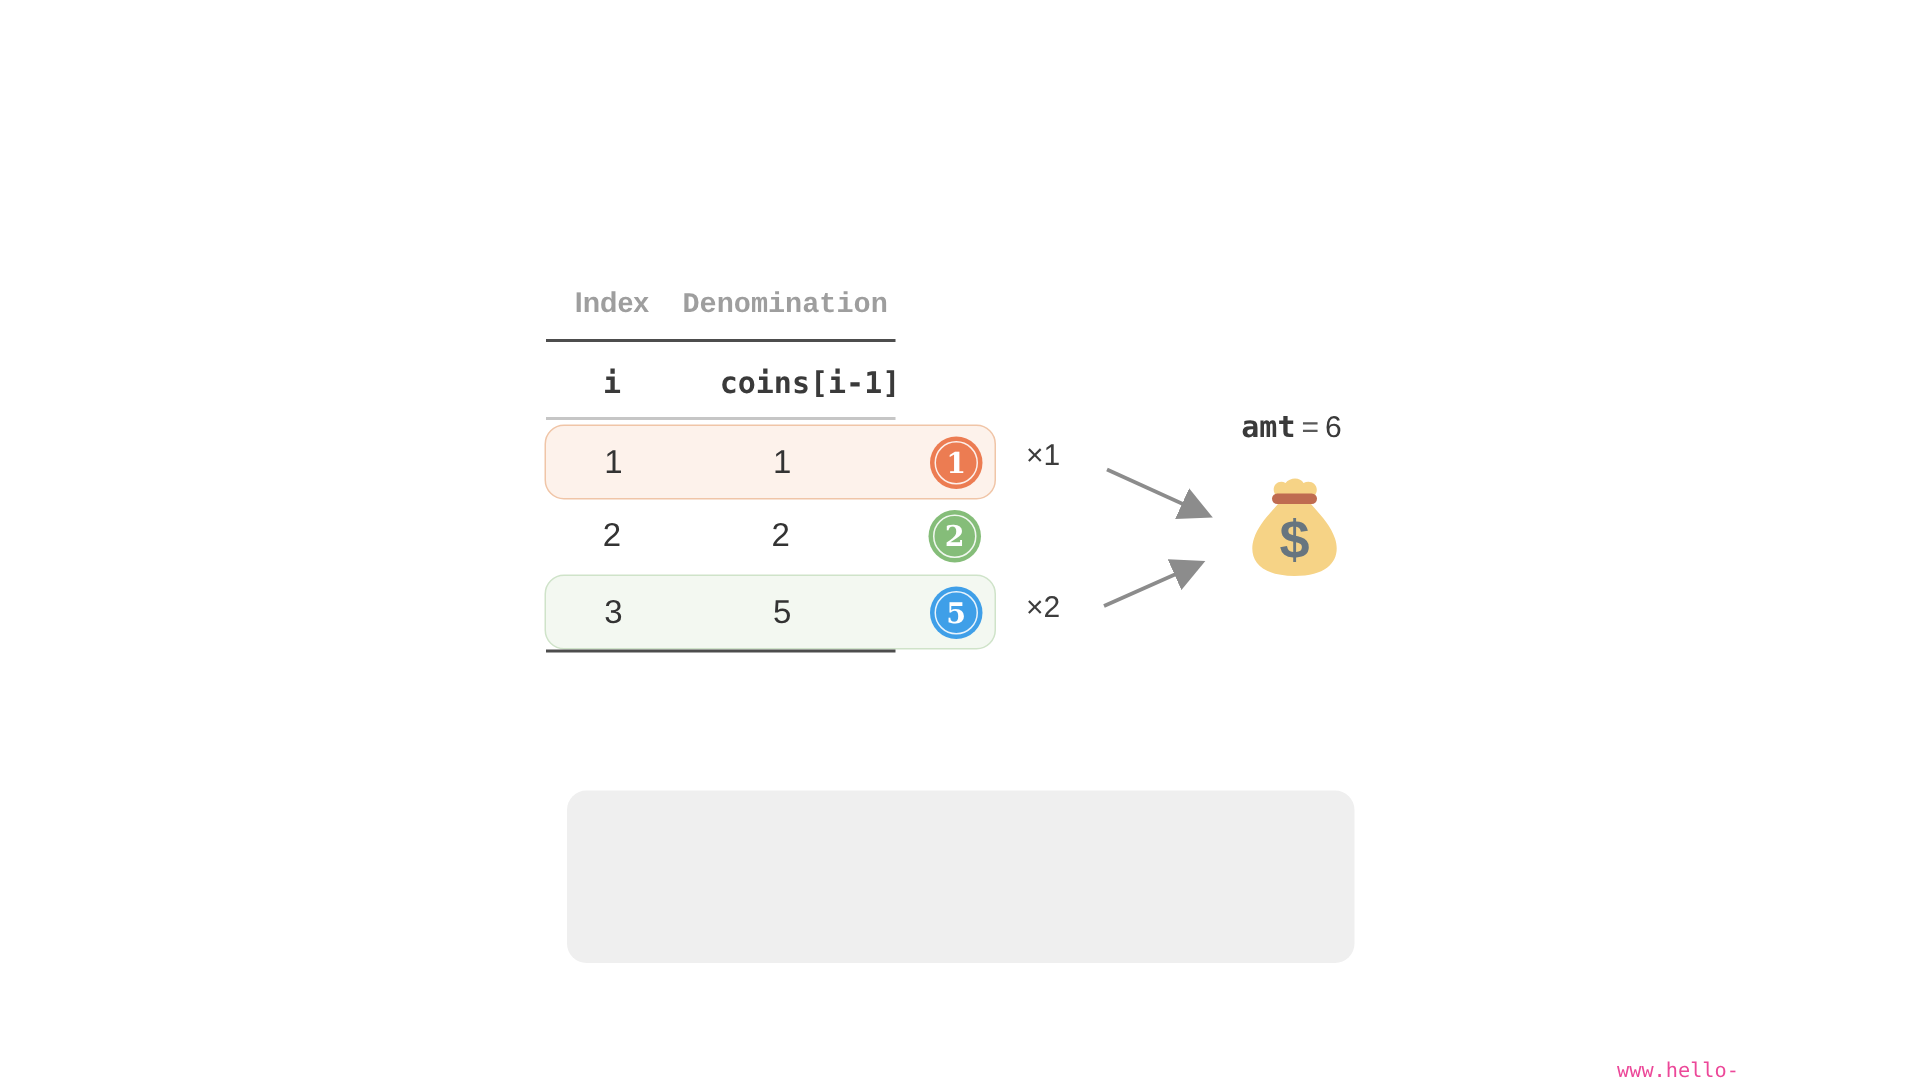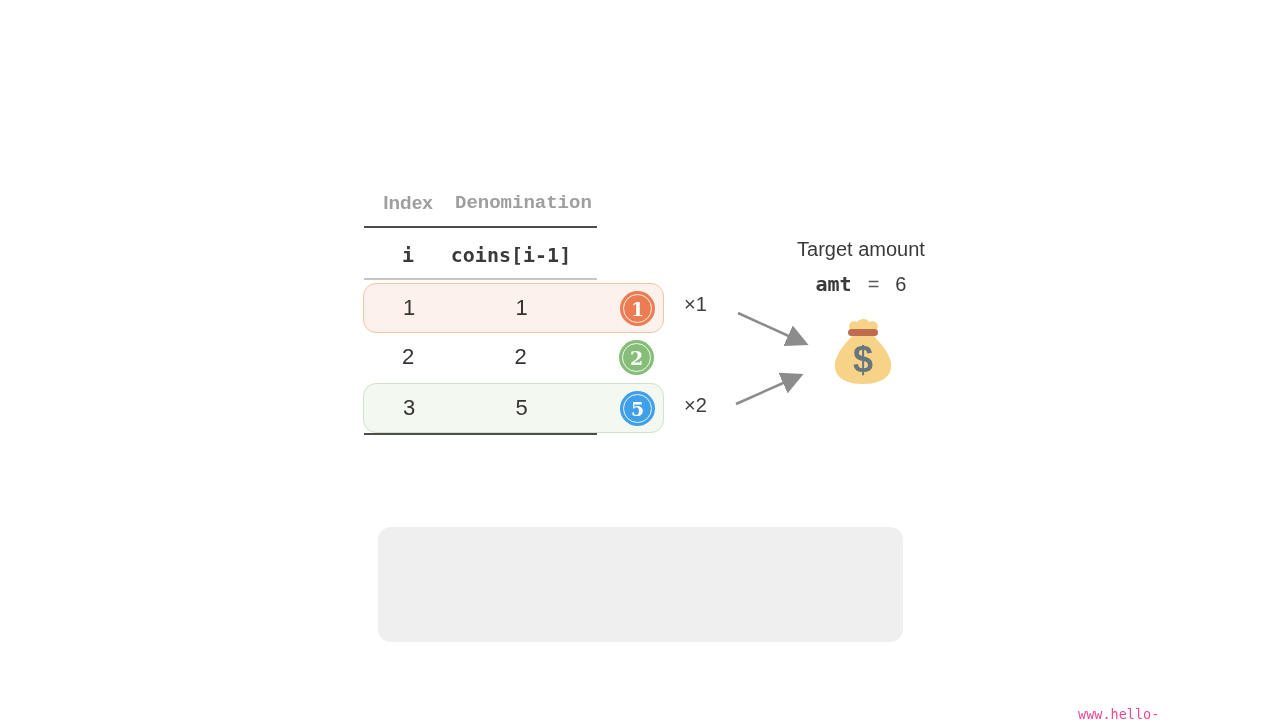--- a/index.html
+++ b/index.html
@@ -32,21 +32,21 @@
   .coin::after { content:""; position:absolute; inset:3px;
     border:1.5px solid rgba(255,255,255,0.88); border-radius:50%; }
   .row-coin { position:absolute; left:256px; top:7px; }
 
   .multiplier { left:684px; font-size:20px; color:#3d3d3d; }
 
   
   .target-title { left:761px; top:208px; width:200px; text-align:center;
     font-size:20px; color:#3a3a3a; }
   .target-expr { left:761px; top:242px; width:200px; display:flex;
-    justify-content:center; align-items:baseline; gap:16px; font-size:20px;text-align:center; }
+    justify-content:center; align-items:baseline; gap:4px; font-size:20px;text-align:center; }
   .target-var { font-family:"DejaVu Sans Mono", monospace; font-weight:bold; color:#3a3a3a; }
   .target-eq { color:#5a5a5a; }
   .target-val { color:#3a3a3a; }
 
   
   .arrows { left:0; top:0; pointer-events:none; }
 
   
   .result-box { left:378px; top:497px; width:525px; height:115px;
     background:#efefef; border-radius:13px; }
@@ -58,21 +58,21 @@
 <body>
 
 <div class="canvas">
 
   <div class="abs col-header" style="left:363px; width:90px;">Index</div>
   <div class="abs col-header" style="left:455px; width:134px;font-family:Liberation Mono, monospace;">Denomination</div>
 
   <div class="abs rule rule-dark" style="top:196px;"></div>
 
   <div class="abs code-header" style="left:363px; width:90px;">i</div>
-  <div class="abs code-header" style="left:441px; width:140px;">coins[i-1]</div>
+  <div class="abs code-header" style="left:470px; width:140px;">coins[i-1]</div>
 
   <div class="abs rule rule-light" style="top:248px;"></div>
 
   <div class="abs t-row hl-orange" style="top:253px;">
     <div class="cell cell-i">1</div>
     <div class="cell cell-denom">1</div>
     <div class="coin row-coin" style="background-color: rgb(236, 124, 82);">
       <span>1</span>
     </div>
   </div>
@@ -101,21 +101,20 @@
   <svg class="abs arrows" width="1280" height="720">
     <defs>
       <marker id="ah" markerWidth="9" markerHeight="9" refX="7" refY="4.5" orient="auto">
         <path d="M0,0 L9,4.5 L0,9 Z" fill="#8c8c8c"></path>
       </marker>
     </defs>
     <line x1="738" y1="283" x2="804" y2="313" stroke="#8c8c8c" stroke-width="2.5" marker-end="url(#ah)"></line>
     <line x1="736" y1="374" x2="799" y2="346" stroke="#8c8c8c" stroke-width="2.5" marker-end="url(#ah)"></line>
   </svg>
 
-  <div class="abs target-title">Target amount</div>
   <div class="abs target-expr">
     <span class="target-var">amt</span>
     <span class="target-eq">=</span>
     <span class="target-val">6</span>
   </div>
 
   <svg class="abs" style="left:826px; top:288px;" width="70" height="74" viewBox="0 0 70 74">
     <path d="M25 13 C 20 7, 26 1, 31 4 C 34 0, 41 0, 43 4 C 49 1, 55 7, 50 13 Z" fill="#f6d386" style="fill: rgb(246, 211, 134);"></path>
     <rect x="22" y="11" width="30" height="7" rx="3.5" fill="#bf6b50" style="fill: rgb(191, 107, 80);"></rect>
     <path d="M26 18 L 48 18 C 54 25 61 32 64 41 C 68 53 62 66 37 66 C 12 66 6 53 10 41 C 13 32 20 25 26 18 Z" fill="#f6d386" style="fill: rgb(246, 211, 134);"></path>

